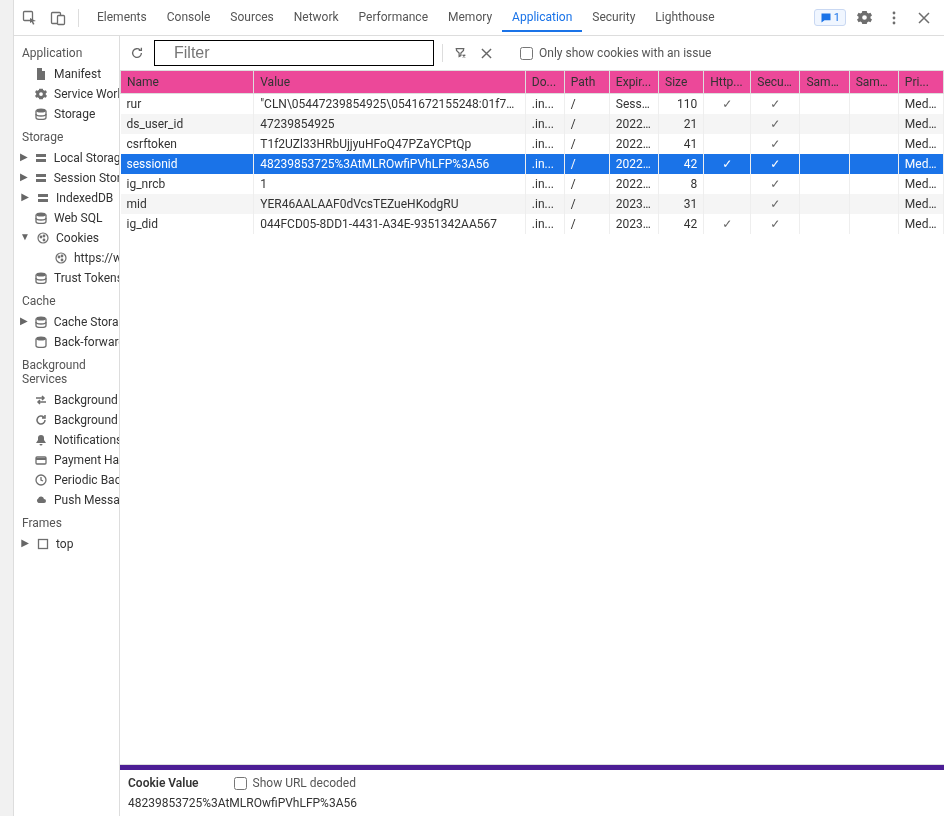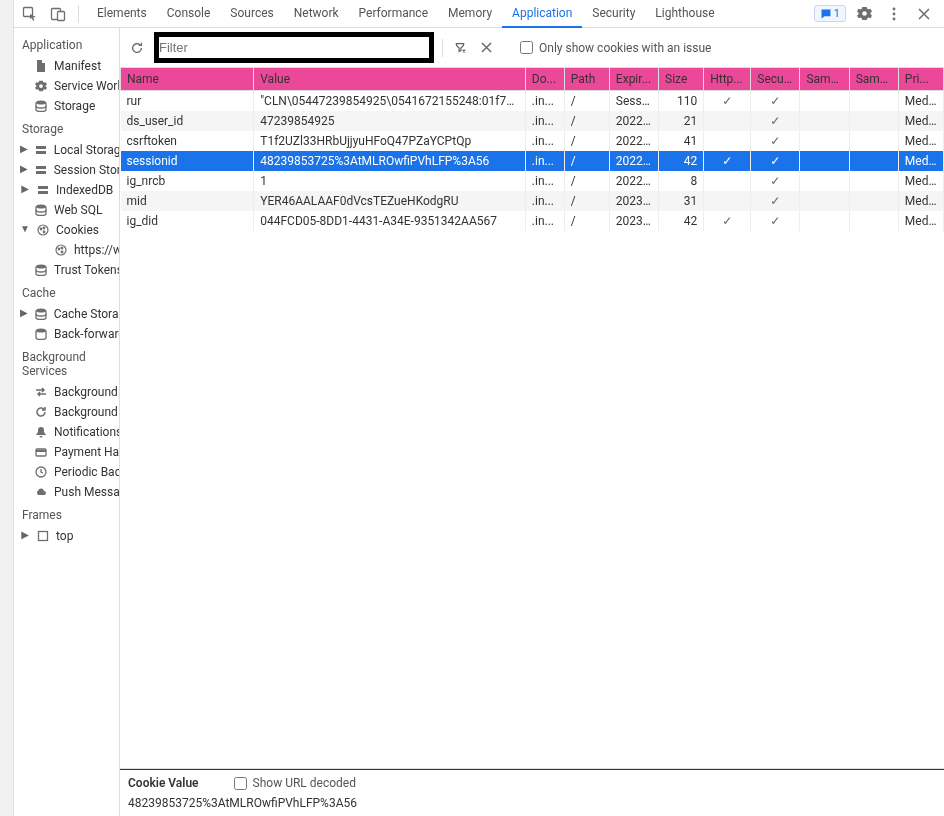--- a/index.html
+++ b/index.html
@@ -22,21 +22,21 @@
     .main-area {
       flex: 1;
       display: flex;
       flex-direction: column;
       min-width: 0;
     }
     
     .top-toolbar {
       display: flex;
       align-items: center;
-      height: 28px;
+      height: 36px;
       border-bottom: 1px solid #ddd;
       padding: 0 4px;
       gap: 4px;
       flex-shrink: 0;
     }
     .top-toolbar .tool-icon {
       width: 24px; height: 24px;
       display: flex; align-items: center; justify-content: center;
       color: #6e6e6e;
       cursor: pointer;
@@ -119,23 +119,23 @@
     .filter-bar {
       display: flex; align-items: center;
       gap: 8px;
       padding: 4px 8px;
       border-bottom: 1px solid #ddd;
       flex-shrink: 0;
     }
     .filter-input {
       flex: 1;
       max-width: 280px;
-      border: 5px solid #000000;
-      padding: 3px 0;
-      font-size: 13px;
+      border: 1px solid #000000;
+      padding: 3px 19px;
+      font-size: 16px;
       outline: none;
     }
     .filter-bar .fb-divider {
       width: 1px; height: 18px; background: #ddd;
     }
     .fb-icon {
       width: 18px; height: 18px; display: flex; align-items: center; justify-content: center;
       color: #666; cursor: pointer;
     }
     .checkbox-label {
@@ -190,21 +190,21 @@
     .col-http  { width: 46px; text-align: center;}
     .col-sec   { width: 48px; text-align: center;}
     .col-ss    { width: 48px; }
     .col-sp    { width: 48px; }
     .col-pri   { width: 44px; }
     td.center { text-align: center; }
     td.right  { text-align: right; }
     
     .cookie-footer {
       padding: 6px 8px;
-      border-top: 1px solid #4c1d95;
+      border-top: 5px solid #4c1d95;
       flex-shrink: 0;
     }
     .cookie-footer .cf-title {
       font-weight: 600;
       margin-right: 10px;
     }
     .cookie-footer .cf-row1 {
       display: flex; align-items: center; gap: 8px; margin-bottom: 6px;
     }
     .check-mark::before { content: "\2713"; color: #666; }

